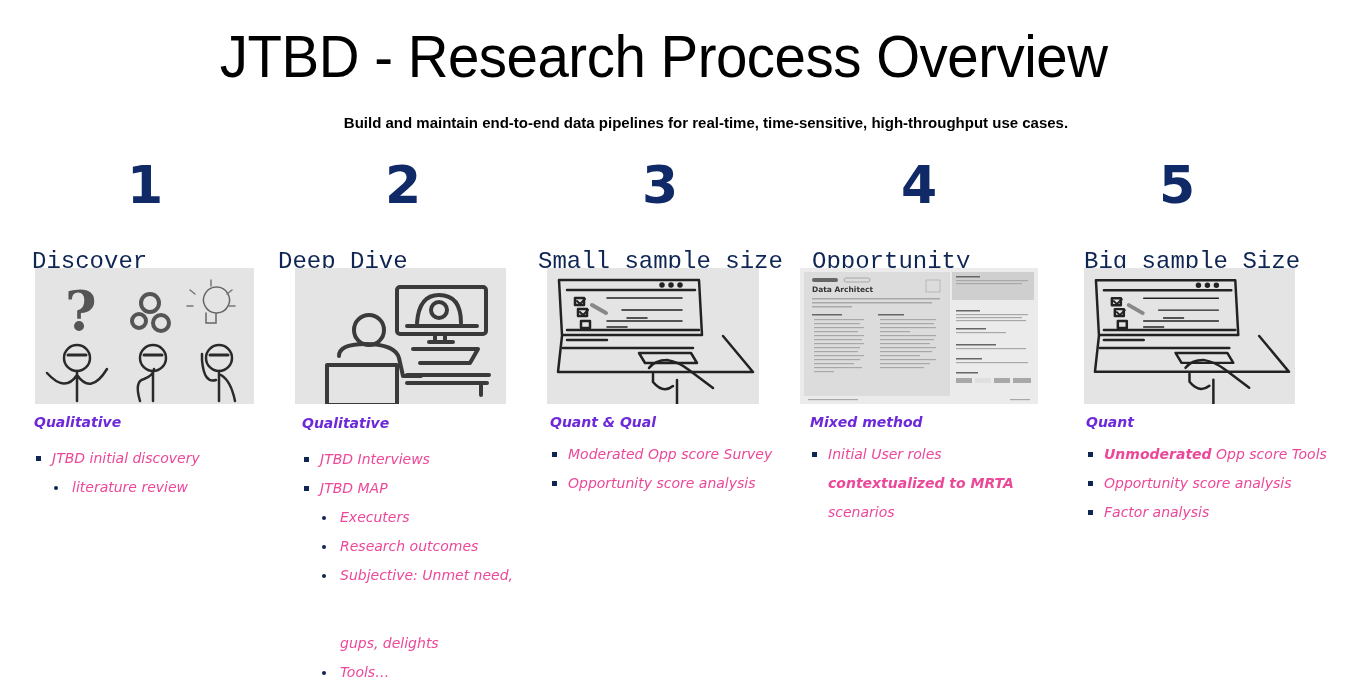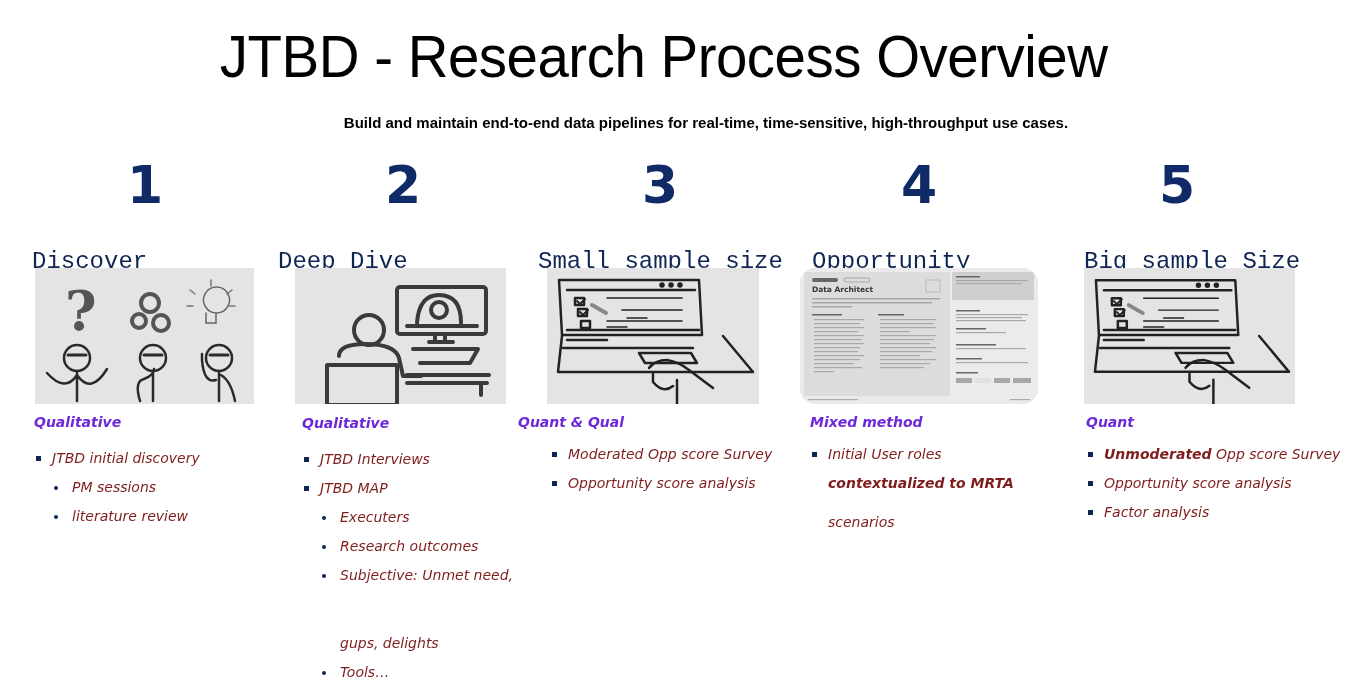--- a/index.html
+++ b/index.html
@@ -31,21 +31,21 @@
     }
     .step-img svg { display: block; width: 100%; height: 100%; }
 
     .method {
       position: absolute; top: 264px; font-family: "DejaVu Sans", sans-serif;
       font-weight: bold; font-style: italic; font-size: 14px; color: #6d28d9; white-space: nowrap;
     }
     .list { position: absolute; list-style: none; }
     .list li {
       position: relative; font-family: "DejaVu Sans", sans-serif; font-style: italic;
-      font-size: 14px; color: #7f1d1d; line-height: 29px; white-space: nowrap;
+      font-size: 14px; color: #ec4899; line-height: 29px; white-space: nowrap;
     }
     .list li.l1 { padding-left: 18px; }
     .list li.l1::before {
       content: ""; position: absolute; left: 2px; top: 12px; width: 5px; height: 5px; background: #0f2654;
     }
     .list li.l2 { padding-left: 38px; }
     .list li.l2::before {
       content: ""; position: absolute; left: 20px; top: 13px; width: 4px; height: 4px; border-radius: 50%; background: #0f2654;
     }
     .list li .b { font-weight: bold; }
@@ -74,21 +74,20 @@
         <path d="M109 87 h18" stroke-width="3"></path>
       <path d="M118 103 v30 M105 133 q-6 -20 4 -22 q10 -4 10 -10"></path>
       <circle cx="184" cy="90" r="13"></circle>
         <path d="M175 87 h18" stroke-width="3"></path>
       <path d="M184 103 v30 M167 92 v-6 M167 92 q2 24 14 20 M200 133 q-4 -20 -14 -26"></path>
     </svg>
   </div>
   <div class="method" data-name="method-label" style="left:34px;">Qualitative</div>
   <ul class="list" data-name="activity-list" style="left:34px;top:444px;top:294px;">
     <li class="l1" data-name="list-item">JTBD initial discovery</li>
-    <li class="l2" data-name="list-item">PM sessions</li>
     <li class="l2" data-name="list-item">literature review</li>
   </ul>
 </div>
 
 <div class="step" data-name="step-deep-dive" style="left:0;">
   <div class="step-num" data-name="step-number" style="left:298px;width:210px;">2</div>
   <div class="step-name" data-name="step-title" style="left:278px;width:212px;">Deep Dive</div>
   <div class="step-img" data-name="video-interview-illustration" style="left:295px;width:211px;">
     <svg viewBox="0 0 211 136" fill="none" stroke="#3a3a3a" stroke-width="4" stroke-linecap="round" stroke-linejoin="round">
       <rect x="102" y="19" width="89" height="47" rx="3"></rect>
@@ -128,31 +127,31 @@
         <rect x="34" y="53" width="9" height="7"></rect>
       <path d="M30 33 l3 3 l5 -5 M33 44 l3 3 l5 -5" stroke-width="2"></path>
       <path d="M45 37 l14 8" stroke="#888" stroke-width="4"></path>
       <path d="M60 30 h75 M75 42 h60 M80 50 h20 M60 53 h75 M60 59 h20" stroke-width="1.5"></path>
       <path d="M15 68 l-4 36 h195 l-30 -36"></path>
       <path d="M20 72 h40 M16 80 h130 M92 85 h52 l6 10 h-52 z"></path>
       <path d="M102 100 q6 -8 18 -8 q12 2 22 10 l24 18 M106 106 v8 q10 12 20 4"></path>
       <path d="M130 112 v24"></path>
     </svg>
   </div>
-  <div class="method" data-name="method-label" style="left:518px;top:264px;">Quant &amp; Qual</div>
+  <div class="method" data-name="method-label" style="left:550px;top:264px;">Quant &amp; Qual</div>
   <ul class="list" data-name="activity-list" style="left:550px;top:290px;">
     <li class="l1" data-name="list-item">Moderated Opp score Survey</li>
     <li class="l1" data-name="list-item">Opportunity score analysis</li>
   </ul>
 </div>
 
 <div class="step" data-name="step-synthesize" style="left:0;">
   <div class="step-num" data-name="step-number" style="left:814px;width:210px;">4</div>
   <div class="step-name" data-name="step-title" style="left:812px;width:212px;">Opportunity</div>
-  <div class="step-img" data-name="data-architect-role-card" style="left:800px;width:238px;background:#f9a8d4;border-radius:16px;">
+  <div class="step-img" data-name="data-architect-role-card" style="left:800px;width:238px;background:#f9a8d4;">
     <svg viewBox="0 0 238 136">
       <rect x="0" y="0" width="238" height="136" fill="#ebebeb"></rect>
       <rect x="4" y="4" width="146" height="124" fill="#dcdcdc"></rect>
       <rect x="152" y="4" width="82" height="28" fill="#cfcfcf"></rect>
       <rect x="12" y="10" width="26" height="4" rx="2" fill="#666"></rect>
       <rect x="44" y="10" width="26" height="4" rx="2" fill="none" stroke="#888" stroke-width="0.6"></rect>
       <text x="12" y="24" font-size="7.5" font-weight="bold" fill="#333" font-family="DejaVu Sans, sans-serif" data-name="role-card-title">Data Architect</text>
       <rect x="126" y="12" width="14" height="12" fill="none" stroke="#aaa" stroke-width="0.7"></rect>
       <g fill="#a8a8a8">
         <rect x="12" y="30" width="128" height="1.5"></rect>
@@ -207,21 +206,21 @@
           <rect x="213" y="110" width="18" height="5"></rect>
         <rect x="8" y="131" width="50" height="1.2"></rect>
           <rect x="210" y="131" width="20" height="1.2"></rect>
       </g>
     </svg>
   </div>
   <div class="method" data-name="method-label" style="left:810px;top:264px;">Mixed method</div>
   <ul class="list" data-name="activity-list" style="left:810px;top:290px;">
     <li class="l1" data-name="list-item">Initial User roles</li>
     <li class="l1" data-name="list-item-continuation" style="padding-left:18px;font-weight:bold;">contextualized to MRTA</li>
-    <li class="l1" data-name="list-item-continuation" style="padding-left:18px;margin-top:10px;">scenarios</li>
+    <li class="l1" data-name="list-item-continuation" style="padding-left:18px;">scenarios</li>
   </ul>
 </div>
 
 <div class="step" data-name="step-big-sample" style="left:0;">
   <div class="step-num" data-name="step-number" style="left:1072px;width:210px;">5</div>
   <div class="step-name" data-name="step-title" style="left:1084px;width:212px;">Big sample Size</div>
   <div class="step-img" data-name="laptop-survey-illustration" style="left:1084px;width:211px;">
     <svg viewBox="0 0 212 136" fill="none" stroke="#222" stroke-width="2.5" stroke-linecap="round" stroke-linejoin="round">
       <path d="M12 12 h140 l3 55 h-140 z"></path>
       <path d="M20 22 h128 M20 62 h132"></path>
@@ -235,21 +234,21 @@
       <path d="M45 37 l14 8" stroke="#888" stroke-width="4"></path>
       <path d="M60 30 h75 M75 42 h60 M80 50 h20 M60 53 h75 M60 59 h20" stroke-width="1.5"></path>
       <path d="M15 68 l-4 36 h195 l-30 -36"></path>
       <path d="M20 72 h40 M16 80 h130 M92 85 h52 l6 10 h-52 z"></path>
       <path d="M102 100 q6 -8 18 -8 q12 2 22 10 l24 18 M106 106 v8 q10 12 20 4"></path>
       <path d="M130 112 v24"></path>
     </svg>
   </div>
   <div class="method" data-name="method-label" style="left:1086px;top:264px;">Quant</div>
   <ul class="list" data-name="activity-list" style="left:1086px;top:290px;">
-    <li class="l1" data-name="list-item"><span class="b" data-name="emphasis-text">Unmoderated</span><span data-name="list-item-text"> Opp score Survey</span></li>
+    <li class="l1" data-name="list-item"><span class="b" data-name="emphasis-text">Unmoderated</span><span data-name="list-item-text"> Opp score Tools</span></li>
     <li class="l1" data-name="list-item">Opportunity score analysis</li>
     <li class="l1" data-name="list-item">Factor analysis</li>
   </ul>
 </div>
 
 <style>
   
   [data-name="list-item-continuation"]::before { display: none; }
 </style>
 

